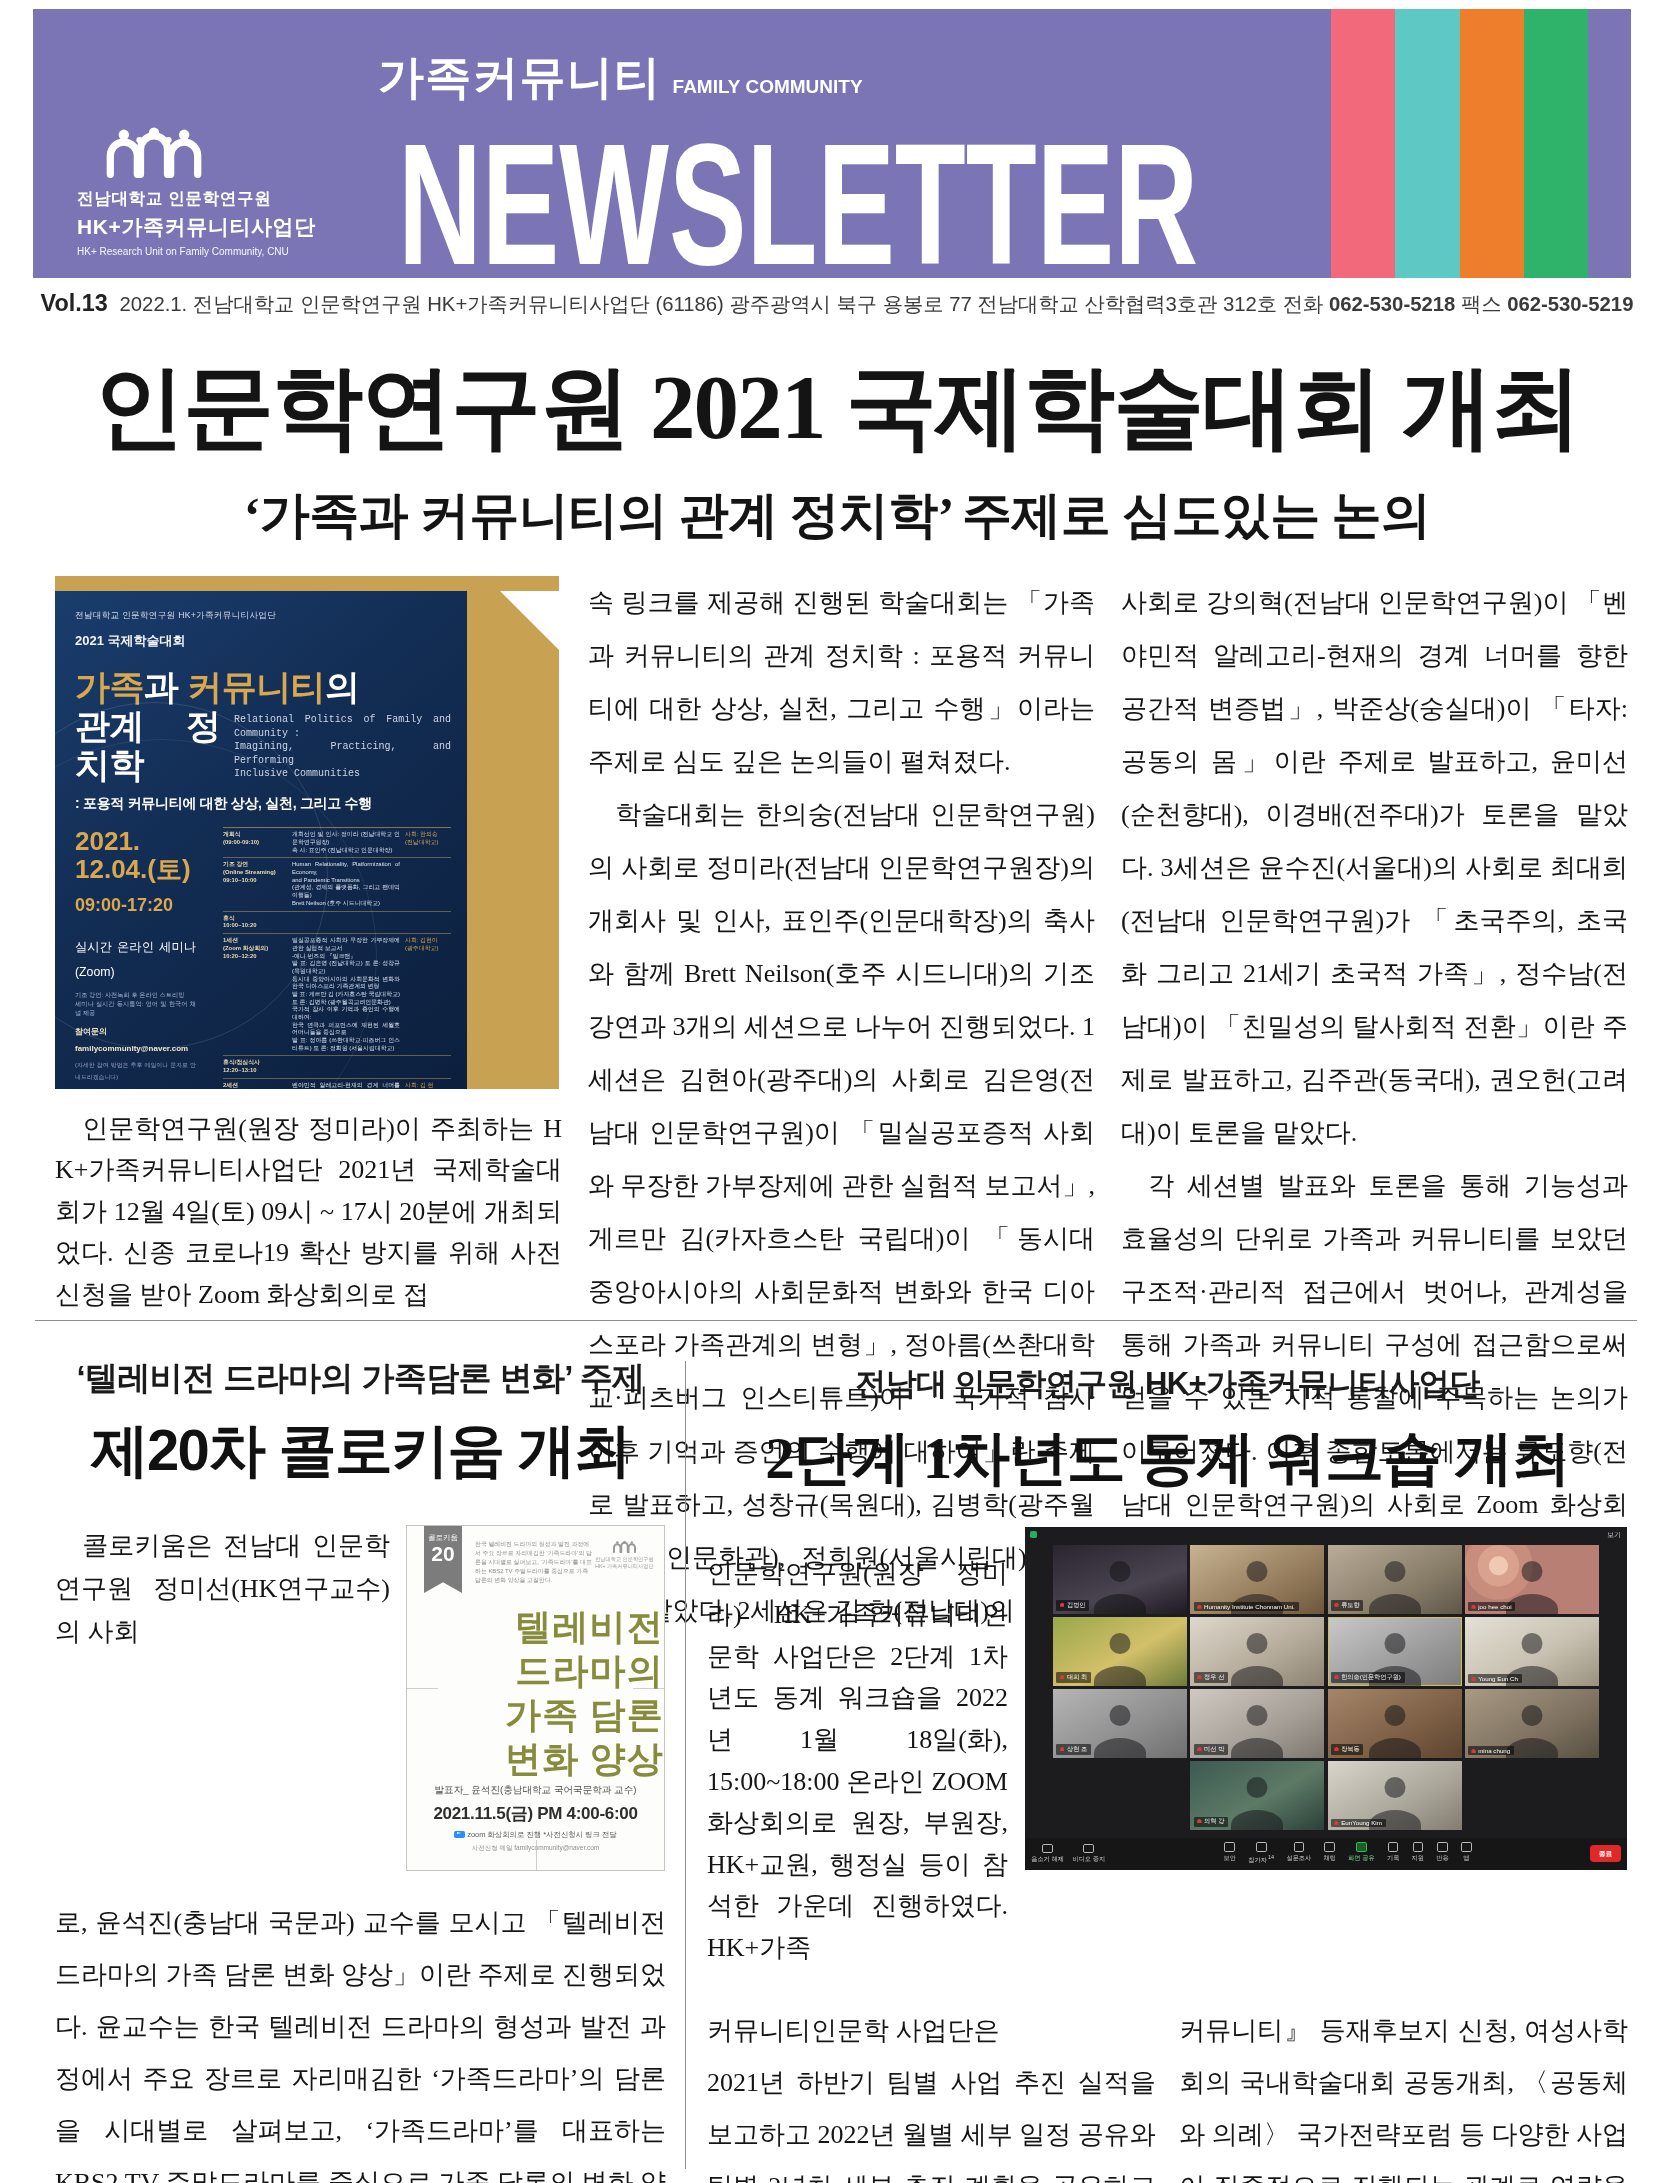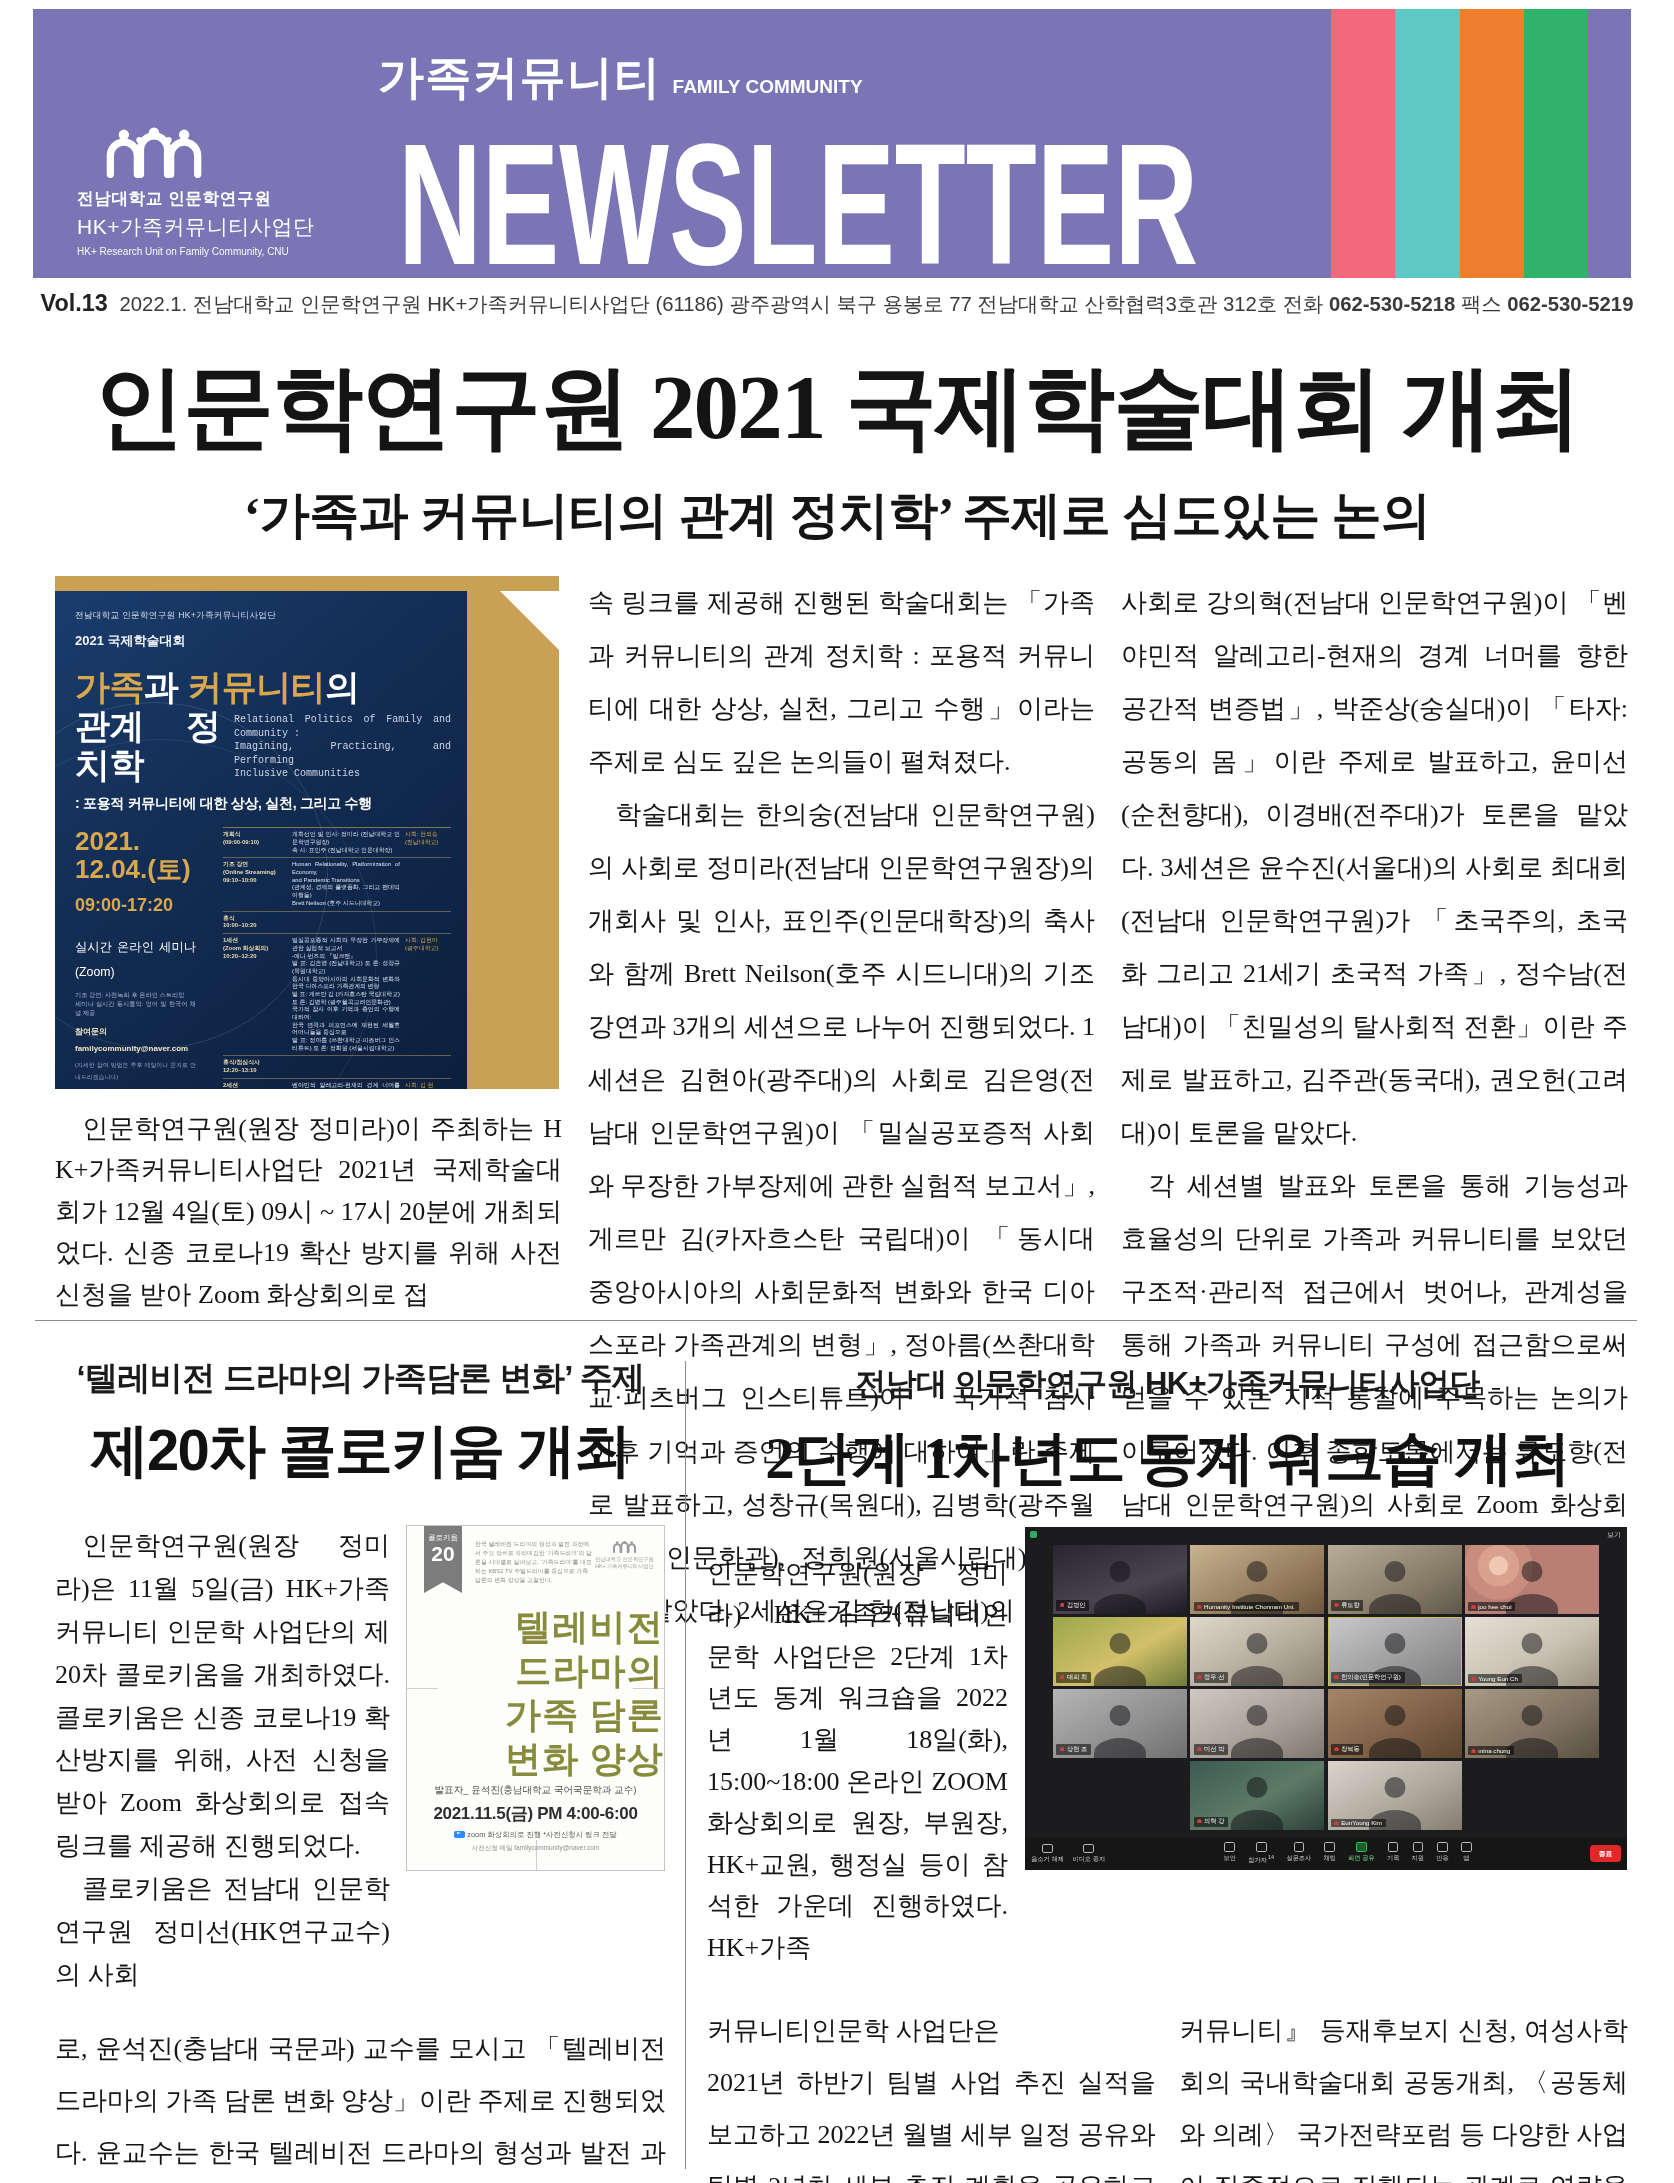--- a/index.html
+++ b/index.html
@@ -6,21 +6,21 @@
   .page { position:relative; width:1674px; height:2183px; background:#fff; overflow:hidden;
           font-family:"Liberation Serif","DejaVu Serif",serif; color:#151515; }
 
   
   .banner { position:absolute; left:33px; top:8.6px; width:1598px; height:269px; background:#7b75b5; }
   .stripes { position:absolute; right:43px; top:0; height:100%; width:257px; display:flex; }
   .stripe { flex:1; }
   .logo-block { position:absolute; left:44px; bottom:21px; color:#fff; font-family:"Liberation Sans","DejaVu Sans",sans-serif; }
   .logo-pic { width:104px; height:51px; margin-bottom:8.6px; margin-left:25px; }
   .logo-l1 { font-size:16.6px; font-weight:bold; letter-spacing:0.6px; }
-  .logo-l2 { font-size:21px; font-weight:normal; letter-spacing:0.6px; margin-top:2.5px; }
+  .logo-l2 { font-size:21px; font-weight:bold; letter-spacing:0.6px; margin-top:2.5px; }
   .logo-l3 { font-size:10px; margin-top:5px; opacity:.95; }
   .mast-center { position:absolute; left:345px; top:38px; width:998px; text-align:left; color:#fff;
                  font-family:"Liberation Sans","DejaVu Sans",sans-serif; }
   .mast-kr { font-size:46px; font-weight:bold; letter-spacing:1.2px; }
   .mast-en { font-size:19px; font-weight:bold; margin-left:8.6px; }
   .wordmark-wrap { height:160px; margin-top:10px; }
   .wordmark { font-size:121px; font-weight:bold; letter-spacing:0px; line-height:1;
               transform:scaleY(1.42) scaleX(0.96); transform-origin:center top; white-space:nowrap; }
 
   
@@ -359,21 +359,20 @@
   </div>
 
   <div class="divider-h"></div>
   <div class="divider-v"></div>
 
   <div class="colloq">
     <div class="kicker-l">‘텔레비전 드라마의 가족담론 변화’ 주제</div>
     <div class="headline-l">제20차 콜로키움 개최</div>
     <div class="colloq-row">
       <div class="ncol">
-        <p>인문학연구원(원장 정미라)은 11월 5일(금) HK+가족커뮤니티 인문학 사업단의 제20차 콜로키움을 개최하였다. 콜로키움은 신종 코로나19 확산방지를 위해, 사전 신청을 받아 Zoom 화상회의로 접속 링크를 제공해 진행되었다.</p>
         <p>콜로키움은 전남대 인문학연구원 정미선(HK연구교수)의 사회</p>
       </div>
 
       <div class="poster2">
         <div class="p2-ribbon">
           <div class="rs">콜로키움</div>
           <div class="rn">20</div>
         </div>
         <div class="p2-desc">한국 텔레비전 드라마의 형성과 발전 과정에서 주요 장르로 자리매김한 ‘가족드라마’의 담론을 시대별로 살펴보고, ‘가족드라마’를 대표하는 KBS2 TV 주말드라마를 중심으로 가족 담론의 변화 양상을 고찰한다.</div>
         <div class="p2-logo">

